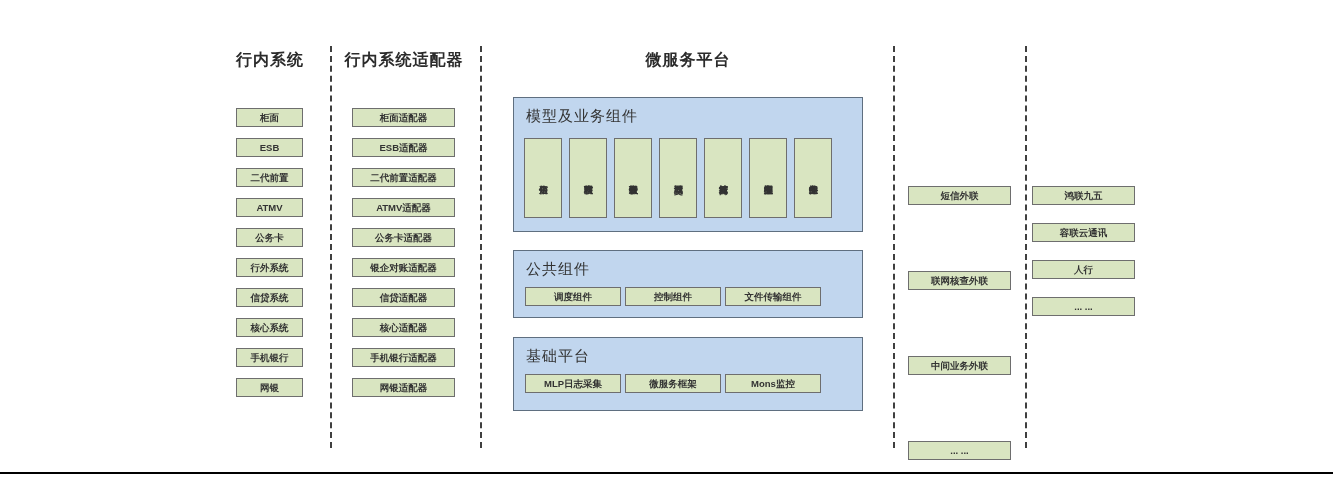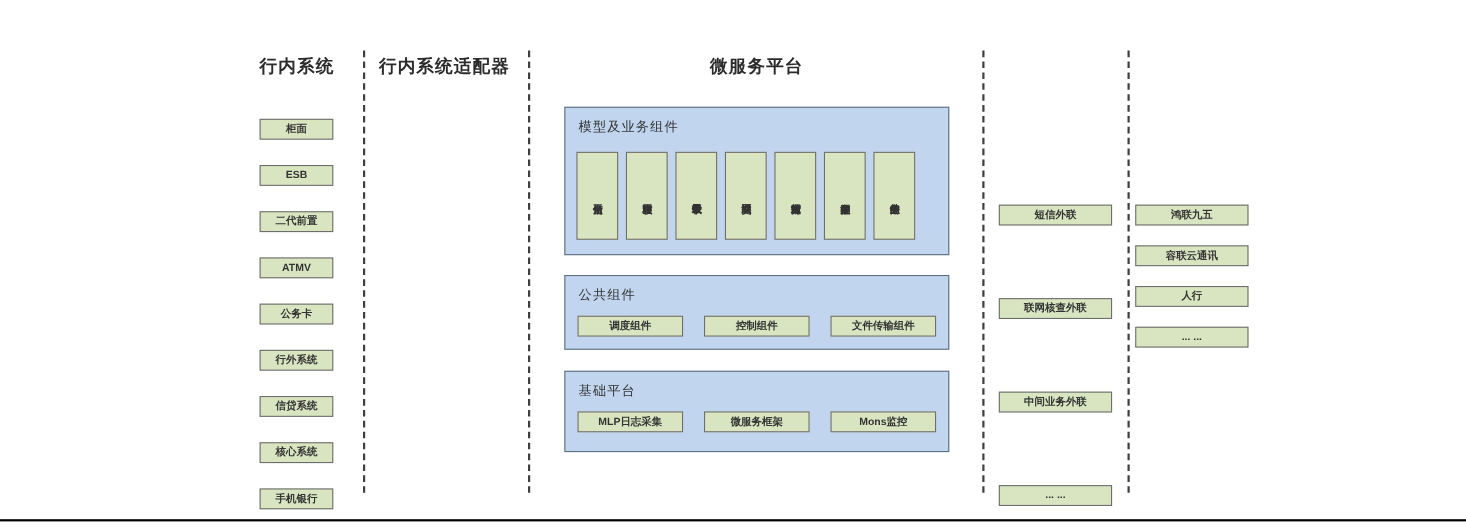--- a/index.html
+++ b/index.html
@@ -30,43 +30,43 @@
 
   .stack{position:absolute;display:flex;flex-direction:column;}
   .node{
     background:var(--green-fill);
     border:1px solid var(--green-border);
     box-sizing:border-box;
     height:19px;line-height:17px;
     font-size:9.5px;font-weight:bold;color:var(--node-text);
     text-align:center;white-space:nowrap;overflow:hidden;
   }
-  .stack-tight .node{margin-bottom:23px;width:100%;}
+  .stack-tight .node{margin-bottom:11px;width:100%;}
   .stack-loose .node{margin-bottom:18px;width:100%;}
 
   .blue-section{
     position:absolute;left:513px;width:350px;box-sizing:border-box;
     background:var(--blue-fill);
     border:1px solid var(--blue-border);
   }
   .blue-label{
     position:absolute;left:12px;top:9px;
-    font-size:12px;color:#333;letter-spacing:1px;white-space:nowrap;
+    font-size:15px;color:#333;letter-spacing:1px;white-space:nowrap;
   }
   .vrow{position:absolute;left:10px;top:40px;display:flex;gap:7px;}
   .vnode{
     width:38px;height:80px;box-sizing:border-box;
     background:var(--green-fill);
     border:1px solid var(--green-border);
     display:flex;align-items:center;justify-content:center;
     writing-mode:vertical-rl;text-orientation:upright;
     font-size:9px;font-weight:bold;color:var(--node-text);
     line-height:1;letter-spacing:0;
   }
-  .hrow{position:absolute;left:11px;top:36px;display:flex;gap:19px;justify-content:flex-end;}
+  .hrow{position:absolute;left:11px;top:36px;display:flex;gap:4px;justify-content:flex-end;}
   .hrow .node{width:96px;}
 
   .bottom-rule{
     position:absolute;left:0;top:472px;width:1333px;height:2px;
     background:#000;
   }
 </style>
 </head>
 <body>
 
@@ -87,20 +87,32 @@
       <div class="node">二代前置</div>
       <div class="node">ATMV</div>
       <div class="node">公务卡</div>
       <div class="node">行外系统</div>
       <div class="node">信贷系统</div>
       <div class="node">核心系统</div>
       <div class="node">手机银行</div>
       <div class="node">网银</div>
   </div>
 
+  <div class="stack stack-tight" style="left:352px;top:108px;width:103px;">
+    <div class="node">柜面适配器</div>
+      <div class="node">ESB适配器</div>
+      <div class="node">二代前置适配器</div>
+      <div class="node">ATMV适配器</div>
+      <div class="node">公务卡适配器</div>
+      <div class="node">银企对账适配器</div>
+      <div class="node">信贷适配器</div>
+      <div class="node">核心适配器</div>
+      <div class="node">手机银行适配器</div>
+      <div class="node">网银适配器</div>
+  </div>
 
   <div class="blue-section" style="top:97px;height:135px;">
     <div class="blue-label">模型及业务组件</div>
     <div class="vrow">
       <div class="vnode">短信平台</div>
         <div class="vnode">联网核查</div>
         <div class="vnode">银联及银行卡</div>
         <div class="vnode">同城票交</div>
         <div class="vnode">城商行清算</div>
         <div class="vnode">中间业务模型</div>

